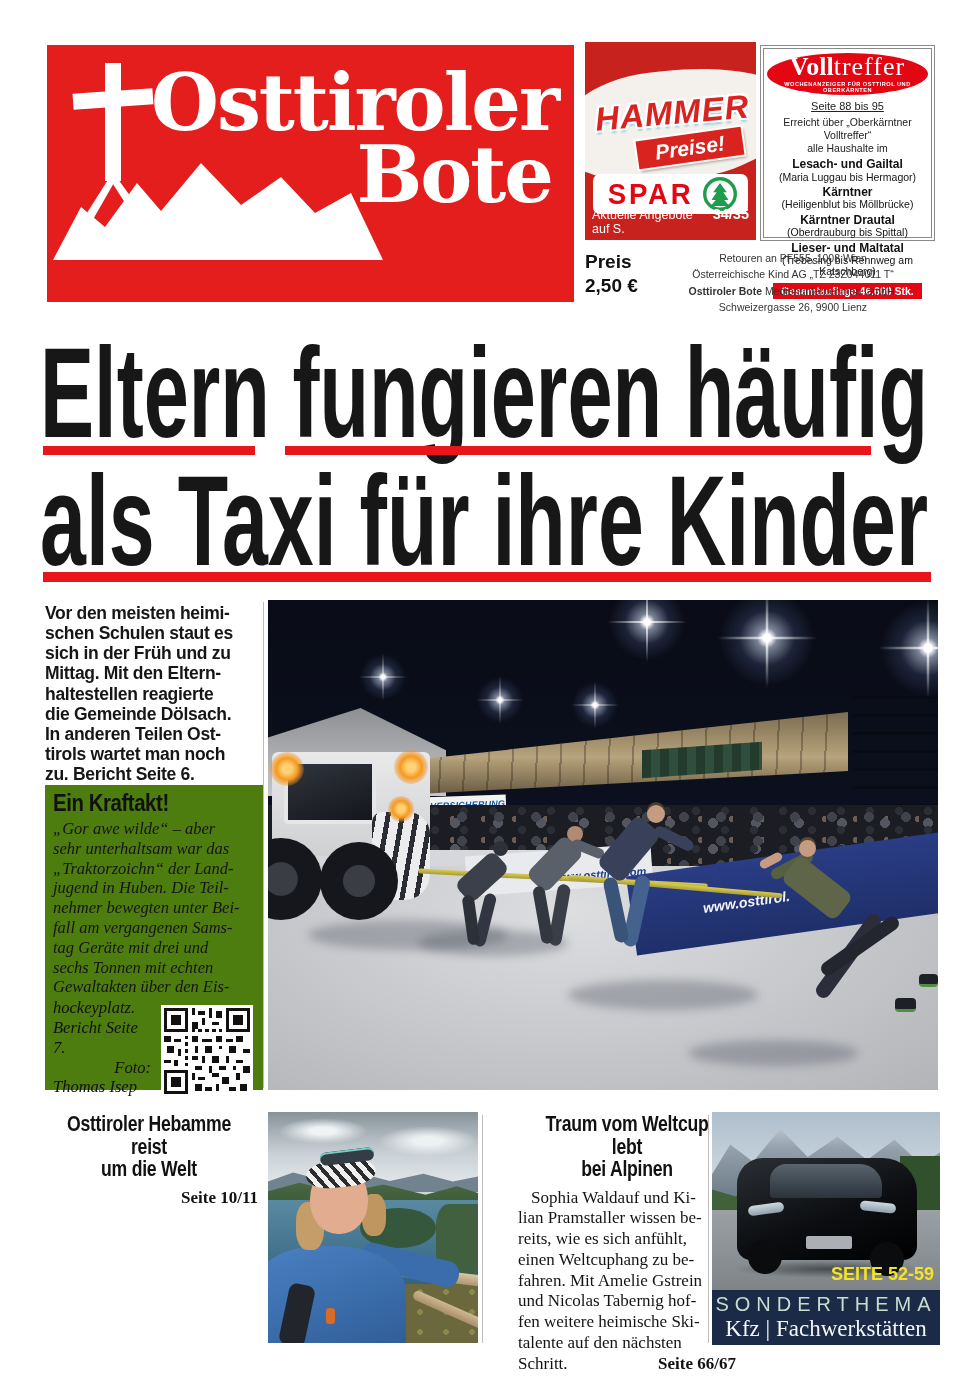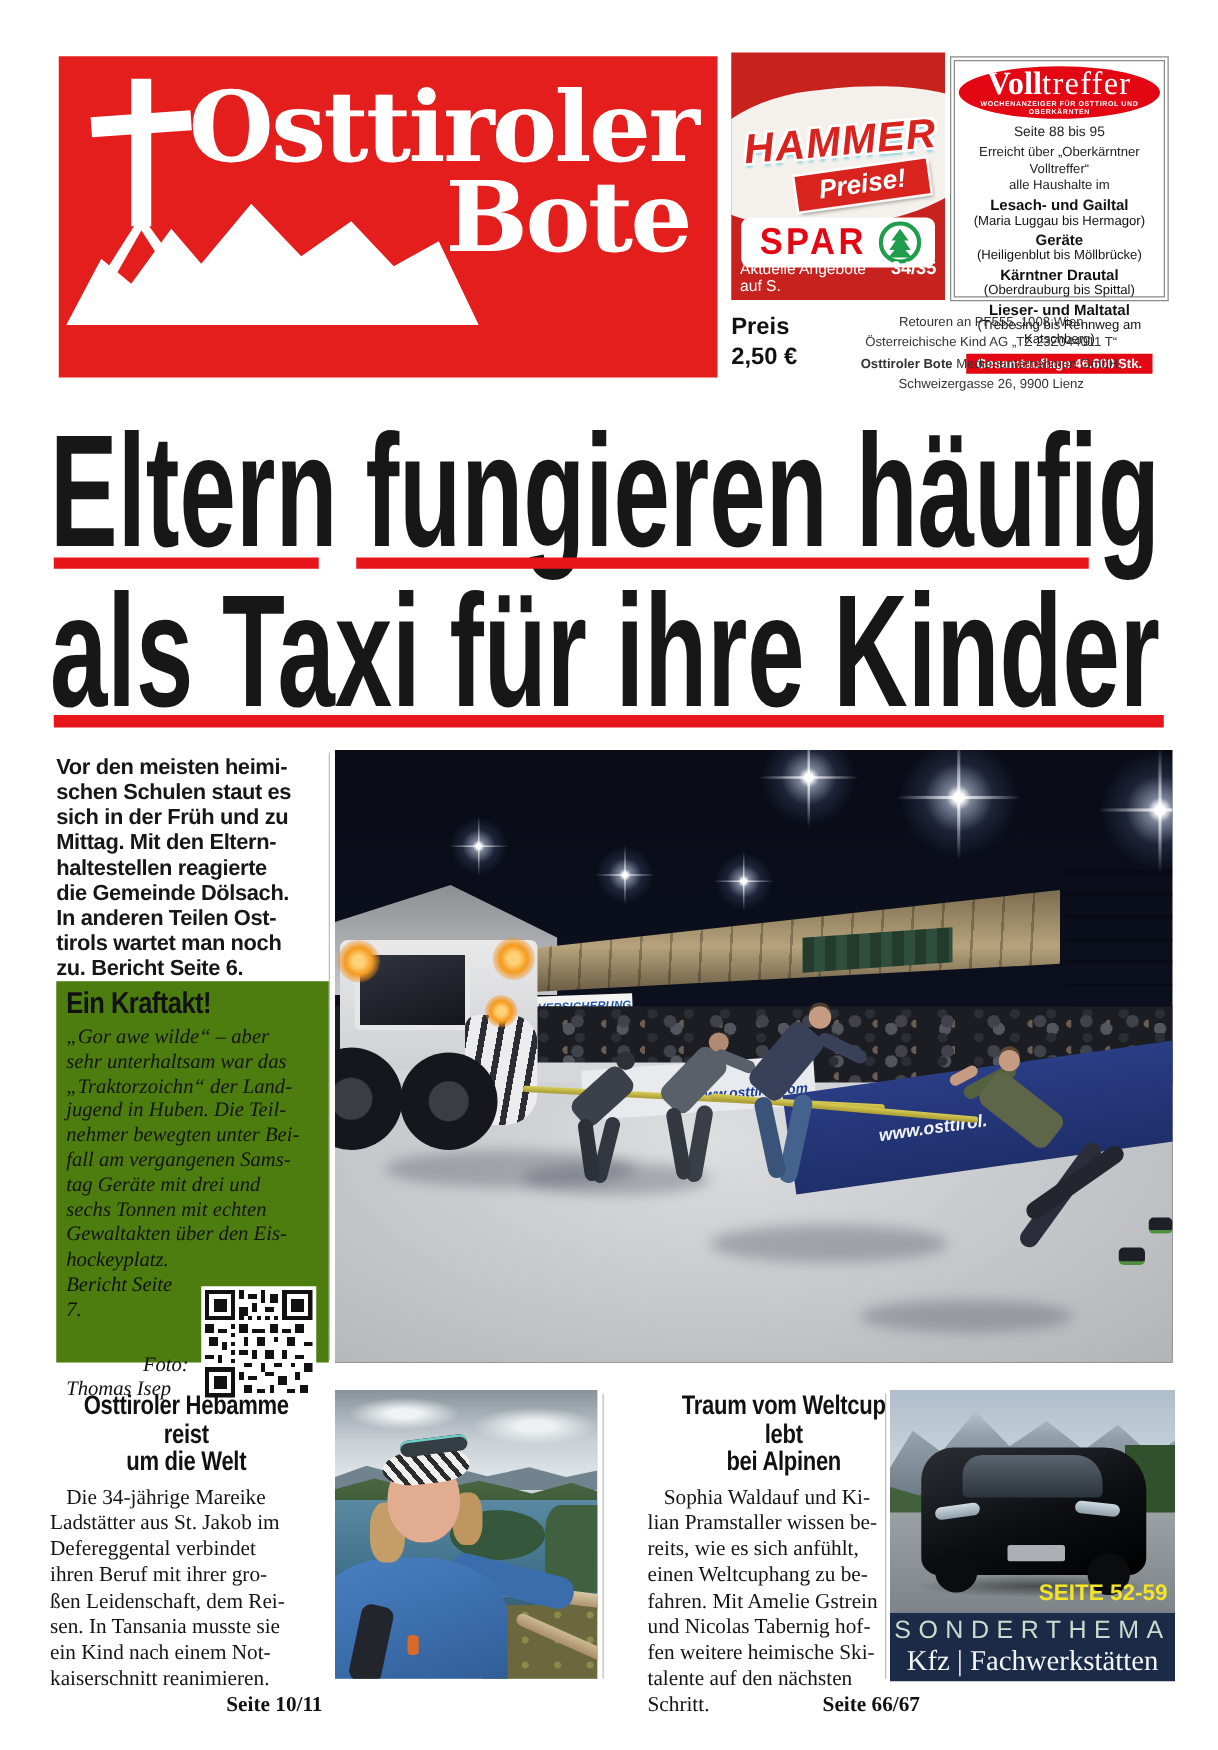--- a/index.html
+++ b/index.html
@@ -39,21 +39,21 @@
   #spar .caption b{font-size:14.5px;}
 
   
   #vt{left:760px;top:45px;width:175px;height:196px;border:4px double #8a8a8a;background:#fff;
       font-family:"Liberation Sans",sans-serif;text-align:center;padding:4px 3px;box-sizing:border-box;}
   #vt .head{background:#e30613;color:#fff;padding:1px 0 2px;}
   #vt .title{font-family:"Liberation Serif",serif;font-size:26px;line-height:1;}
   #vt .title .b{font-weight:bold;}
   #vt .title .l{font-weight:normal;letter-spacing:1px;}
   #vt .sub{font-size:5.6px;font-weight:bold;letter-spacing:.5px;margin-top:1px;}
-  #vt .pages{font-size:11px;margin:5px 0 4px;color:#222;}
+  #vt .pages{font-size:11px;margin:5px 0 4px;color:#222;text-decoration:underline;}
   #vt .reach{font-size:10.5px;line-height:1.25;color:#222;}
   #vt .rname{font-size:12px;font-weight:bold;margin-top:3px;line-height:1.1;}
   #vt .rdet{font-size:10.5px;line-height:1.1;}
   #vt .foot{background:#e30613;color:#fff;font-weight:bold;font-size:10.5px;margin:5px 6px 0;padding:2px 0;}
 
   
   #imprint{left:585px;top:250px;width:352px;display:flex;font-family:"Liberation Sans",sans-serif;}
   #imprint .price{width:64px;font-weight:bold;font-size:19px;line-height:1.25;color:#111;}
   #imprint .addr{flex:1;text-align:center;font-size:10.5px;color:#333;line-height:1.55;}
 
@@ -69,21 +69,21 @@
   #intro{left:45px;top:603px;width:216px;font-family:"Liberation Sans",sans-serif;font-weight:bold;
          font-size:17.5px;line-height:1.15;letter-spacing:-.3px;color:#161616;}
   .vrule{width:1px;background:#bdbdbd;}
   #kraftakt{left:45px;top:785px;width:218px;height:305px;background:#4d7c0f;padding:6px 8px;box-sizing:border-box;}
   #kraftakt h2{margin:0 0 4px;font-family:"Liberation Sans",sans-serif;font-size:24px;line-height:1;
          transform:scaleX(.85);transform-origin:left;letter-spacing:-.5px;}
   #kraftakt .body{font-style:italic;font-size:16.5px;line-height:1.2;color:#151515;}
   #kraftakt .row{display:flex;gap:4px;margin-top:1px;}
   #kraftakt .side{width:104px;font-style:italic;font-size:16.5px;line-height:1.2;}
   #kraftakt .credit span{display:block;font-style:italic;font-size:16.5px;line-height:1.2;}
-  #kraftakt .credit .l1{text-align:right;padding-right:6px;margin-top:24px;}
+  #kraftakt .credit .l1{text-align:right;padding-right:6px;}
   #qr{background:#fff;padding:3px;width:92px;height:92px;box-sizing:border-box;align-self:flex-end;}
 
   
   #photo{left:268px;top:600px;width:670px;height:490px;background:linear-gradient(180deg,#090c16,#0d1120 55%,#11151f);overflow:hidden;}
   #photo *{position:absolute;}
   .flare{width:80px;height:80px;transform:translate(-50%,-50%);z-index:2;
         background:radial-gradient(circle,#fff 3px,rgba(215,228,255,.55) 8px,rgba(150,175,255,.14) 22px,transparent 38px);}
   .flare::before,.flare::after{content:"";position:absolute;left:0;right:0;top:50%;height:2px;margin-top:-1px;
         background:linear-gradient(90deg,transparent,rgba(255,255,255,.85),transparent);}
   .flare::after{transform:rotate(90deg);}
@@ -203,21 +203,21 @@
       </div>
       <div class="sub">WOCHENANZEIGER FÜR OSTTIROL UND OBERKÄRNTEN</div>
     </div>
     <div class="pages">Seite 88 bis 95</div>
     <div class="reach">
       <span>Erreicht über „Oberkärntner Volltreffer“</span><br>
       <span>alle Haushalte im</span>
     </div>
     <div class="rname">Lesach- und Gailtal</div>
     <div class="rdet">(Maria Luggau bis Hermagor)</div>
-    <div class="rname">Geräte</div>
+    <div class="rname">Kärntner</div>
     <div class="rdet">(Heiligenblut bis Möllbrücke)</div>
     <div class="rname">Kärntner Drautal</div>
     <div class="rdet">(Oberdrauburg bis Spittal)</div>
     <div class="rname">Lieser- und Maltatal</div>
     <div class="rdet">(Trebesing bis Rennweg am Katschberg)</div>
     <div class="foot">Gesamtauflage 46.600 Stk.</div>
   </div>
 
   <div id="imprint" class="abs">
     <div class="price">
@@ -405,28 +405,20 @@
       <div class="leg" style="left:68px;top:78px;width:15px;height:100px;background:#2b2e3a;transform:rotate(36deg);"></div>
       <div class="leg" style="left:80px;top:72px;width:14px;height:92px;background:#23262f;transform:rotate(55deg);"></div>
       <div style="left:122px;top:170px;width:21px;height:11px;background:#1d2127;border-radius:4px;border-bottom:3px solid #4f8f3f;"></div>
       <div style="left:146px;top:146px;width:19px;height:10px;background:#1d2127;border-radius:4px;border-bottom:3px solid #4f8f3f;"></div>
     </div>
   </div>
 
   <div id="story1" class="abs story">
     <h3 class="prelines">Osttiroler Hebamme reist
 um die Welt</h3>
-    <div class="body prelines">Die 34-jährige Mareike
-Ladstätter aus St. Jakob im
-Defereggental verbindet
-ihren Beruf mit ihrer gro-
-ßen Leidenschaft, dem Rei-
-sen. In Tansania musste sie
-ein Kind nach einem Not-
-kaiserschnitt reanimieren.</div>
     <div class="pageref">Seite 10/11</div>
   </div>
 
   <div class="abs vrule" style="left:482px;top:1115px;height:228px;"></div>
   <div class="abs vrule" style="left:708px;top:1115px;height:228px;"></div>
 
   <div id="selfie" class="abs">
     <div style="left:0;top:0;width:210px;height:75px;background:linear-gradient(#87929a,#c9d1d6 55%,#e3e8eb);"></div>
     <div style="left:10px;top:6px;width:90px;height:26px;background:radial-gradient(ellipse,#f0f3f4 20%,transparent 70%);"></div>
     <div style="left:110px;top:14px;width:100px;height:30px;background:radial-gradient(ellipse,#eef1f2 20%,transparent 70%);"></div>

